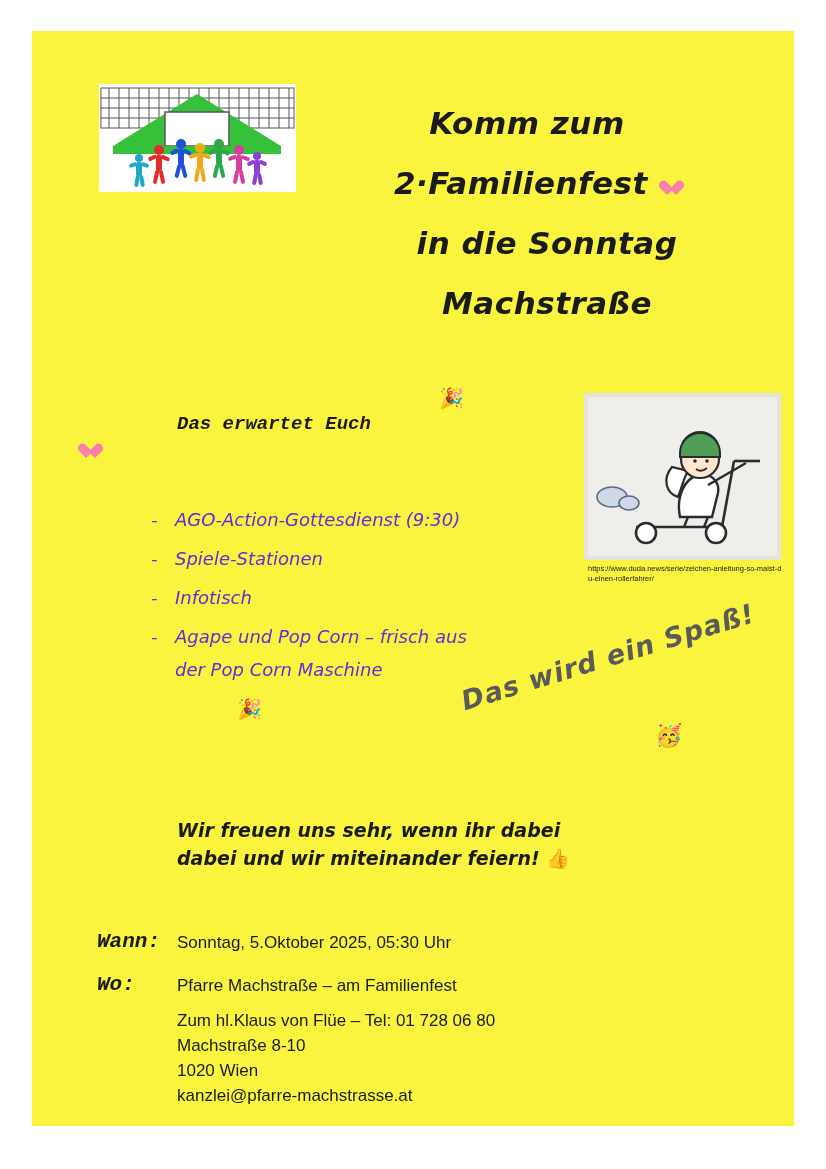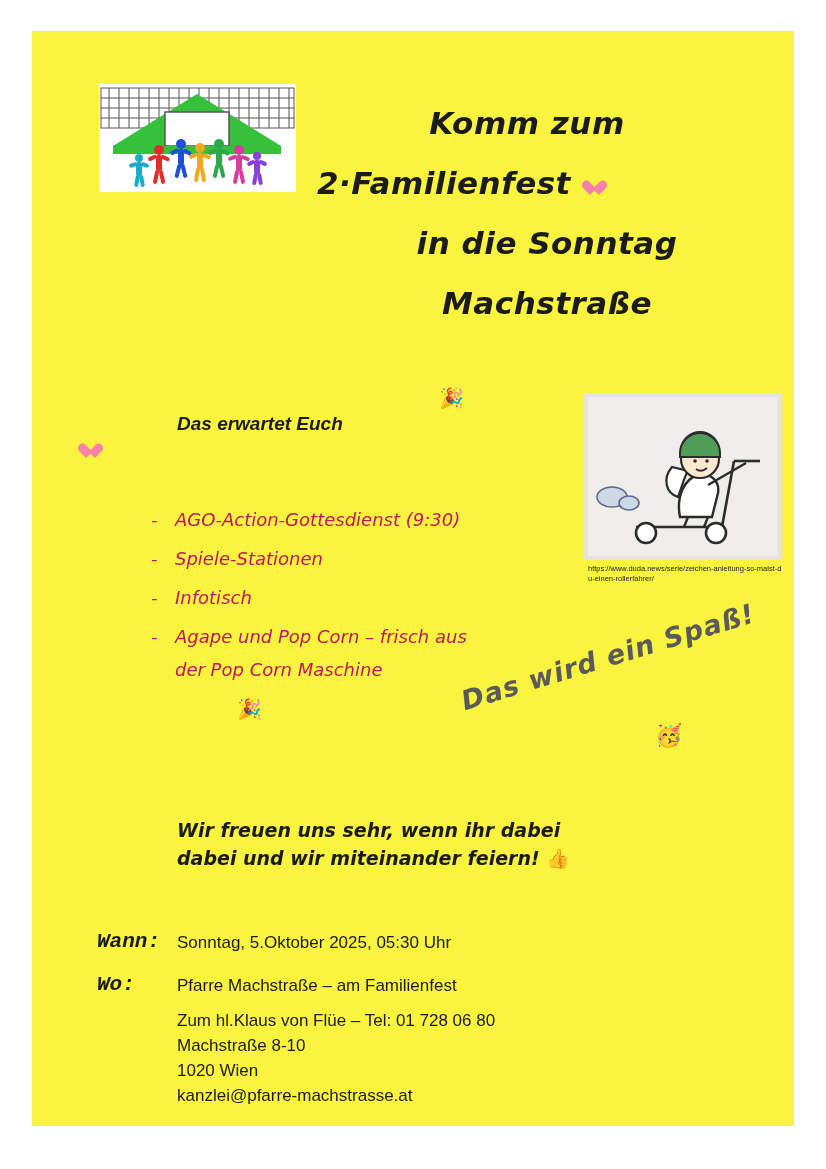--- a/index.html
+++ b/index.html
@@ -47,21 +47,21 @@
     width: 460px;
     font-family: "DejaVu Sans", sans-serif;
     font-style: italic;
     font-weight: bold;
     font-size: 31px;
     color: #1b1b1b;
     line-height: 60px;
     letter-spacing: 0.5px;
   }
   .headline .l1 { display: block; text-align: center; padding-right: 40px; }
-  .headline .l2 { display: block; text-align: left; padding-right: 24px; }
+  .headline .l2 { display: block; text-align: center; padding-right: 24px; }
   .headline .l3 { display: block; text-align: center; }
   .emoji { font-family: "DejaVu Sans", sans-serif; font-style: normal; }
 
   
   .heart {
     display: inline-block;
     position: relative;
     width: 17px;
     height: 15px;
     vertical-align: -2px;
@@ -76,37 +76,37 @@
     border-radius: 9px 9px 0 0;
   }
   .heart::before { left: 8px; transform: rotate(-45deg); transform-origin: 0 100%; }
   .heart::after  { left: 8px; transform: rotate(45deg);  transform-origin: 100% 100%; }
 
   
   .subhead {
     position: absolute;
     left: 145px;
     top: 382px;
-    font-family: Liberation Sans, sans-serif;
+    font-family: Liberation Mono, monospace;
     font-style: italic;
     font-weight: bold;
     font-size: 19px;
     color: #1b1b1b;
   }
 
   
   .bullets {
     position: absolute;
     left: 119px;
     top: 478px;
     width: 450px;
     font-family: "DejaVu Sans", sans-serif;
     font-style: italic;
     font-size: 18px;
-    color: #be185d;
+    color: #6d28d9;
   }
   .bullets .row {
     display: block;
     margin-bottom: 18px;
     white-space: nowrap;
   }
   .bullets .dash { display: inline-block; width: 24px; }
   .bullets .cont {
     display: block;
     margin-left: 24px;

